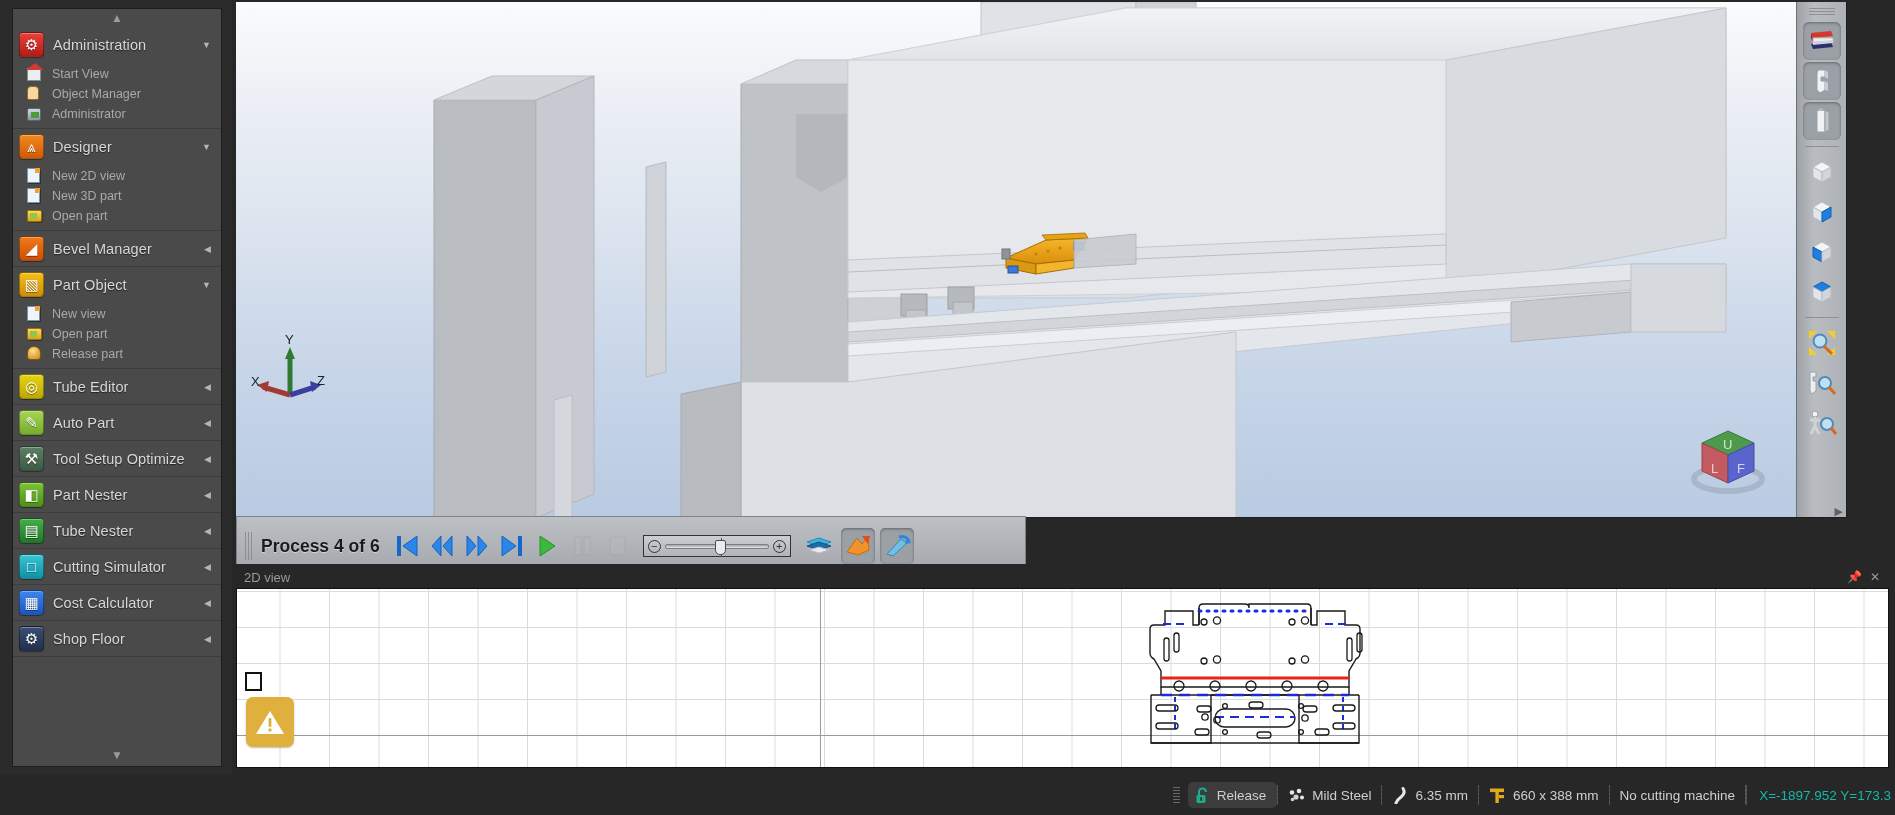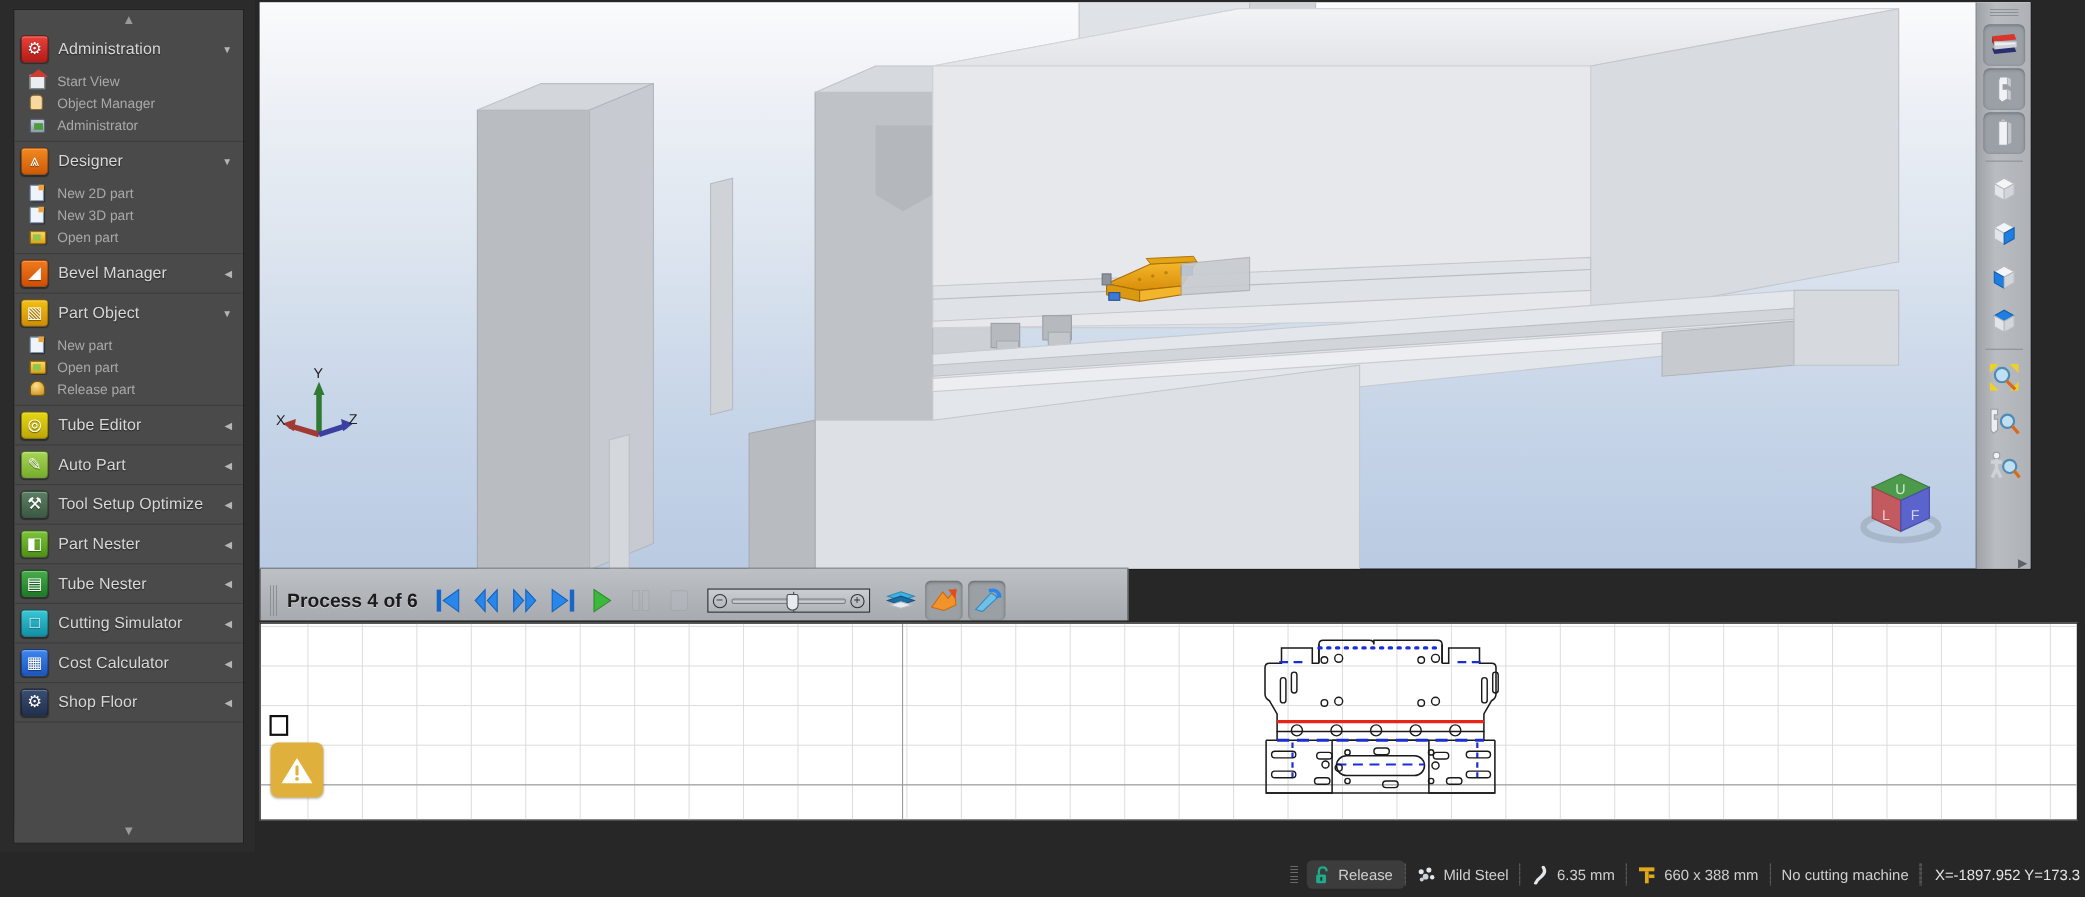--- a/index.html
+++ b/index.html
@@ -189,21 +189,21 @@
   }
   .sb-grip{ width:7px;height:16px;
       background:repeating-linear-gradient(to bottom,#6a6a6a 0 1px,transparent 1px 3px);
       margin:0 8px 0 4px; flex:0 0 auto;}
   .sb-cell{ display:flex; align-items:center; gap:7px; padding:0 10px; height:26px;
       color:#cfcfcf; font-size:13.5px; white-space:nowrap;text-align:center; }
   .sb-div{ width:1px;height:20px; background:#4d4d4d; flex:0 0 auto;
       background-image:repeating-linear-gradient(to bottom,#5a5a5a 0 2px,transparent 2px 4px);}
   .sb-pill{ background:#3c3c3c; border-radius:5px; padding:3px 11px 3px 7px; display:flex;
       align-items:center; gap:7px; cursor:pointer; }
-  #sb-coords{ color:#e5e5e5; font-size:13.5px; padding-left:12px; padding-right:0; }
+  #sb-coords{ color:#14b8a6; font-size:13.5px; padding-left:12px; padding-right:0; }
 </style>
 </head>
 <body>
 
 <div id="app">
 
   <div id="sidebar">
     <div id="sidebar-inner">
       <div class="scroll-chevron">▲</div>
       <div id="nav-list">
@@ -242,21 +242,21 @@
                 <span class="gsym">⩓</span>
               </div>
               <div class="grp-label">Designer</div>
               <div class="grp-arrow">▼</div>
             </div>
             <div class="nav-sub">
               <div class="nav-sub-item">
                 <div class="sub-icon">
                   <div class="si-page"></div>
                 </div>
-                <div class="sub-label">New 2D part</div>
+                <div class="sub-label">New 2D view</div>
               </div>
               <div class="nav-sub-item">
                 <div class="sub-icon">
                   <div class="si-page"></div>
                 </div>
                 <div class="sub-label">New 3D part</div>
               </div>
               <div class="nav-sub-item">
                 <div class="sub-icon">
                   <div class="si-folder"></div>
@@ -280,21 +280,21 @@
                 <span class="gsym">▧</span>
               </div>
               <div class="grp-label">Part Object</div>
               <div class="grp-arrow">▼</div>
             </div>
             <div class="nav-sub">
               <div class="nav-sub-item">
                 <div class="sub-icon">
                   <div class="si-page"></div>
                 </div>
-                <div class="sub-label">New part</div>
+                <div class="sub-label">New view</div>
               </div>
               <div class="nav-sub-item">
                 <div class="sub-icon">
                   <div class="si-folder"></div>
                 </div>
                 <div class="sub-label">Open part</div>
               </div>
               <div class="nav-sub-item">
                 <div class="sub-icon">
                   <div class="si-import"></div>
@@ -646,20 +646,25 @@
     <div class="pb-toggle on">
       <svg width="28" height="24" viewBox="0 0 28 24">
         <path d="M4 20 L18 5 L24 9 L10 22 Z" fill="#6fc0e8" stroke="#3a87b5"></path>
         <path d="M16 3 Q24 1 26 8" stroke="#2a86e8" stroke-width="3" fill="none"></path>
         <polygon points="24,4 28,9 22,10" fill="#2a86e8"></polygon>
       </svg>
     </div>
   </div>
 
   <div id="panel2d">
+    <div id="panel2d-header">
+      <span id="panel2d-title">2D view</span>
+      <span class="p2d-btn">📌</span>
+      <span class="p2d-btn">✕</span>
+    </div>
 
     <div id="canvas2d">
       <div id="grid2d"></div>
       <div class="axis2d-h"></div>
       <div class="axis2d-v"></div>
       <div id="marker-sq"></div>
 
       <div id="warn-badge">
         <svg width="30" height="27" viewBox="0 0 30 27">
           <polygon points="15,2 29,25 1,25" fill="#ffffff"></polygon>

